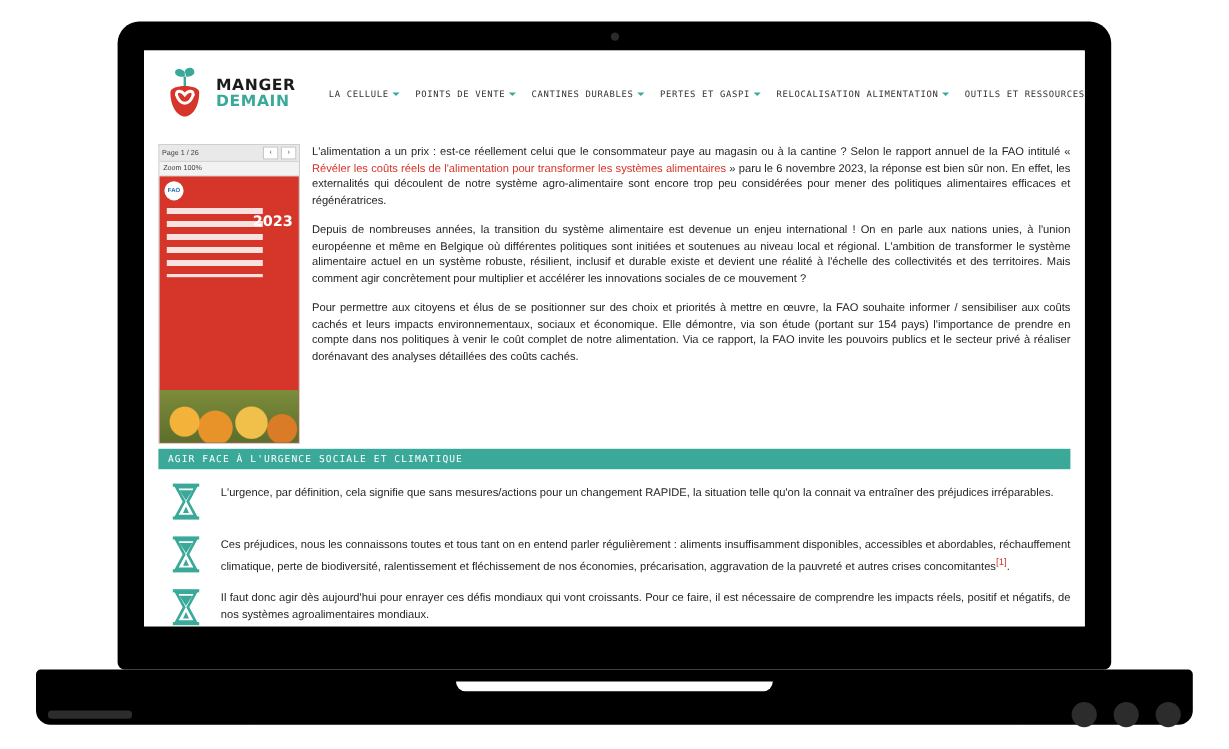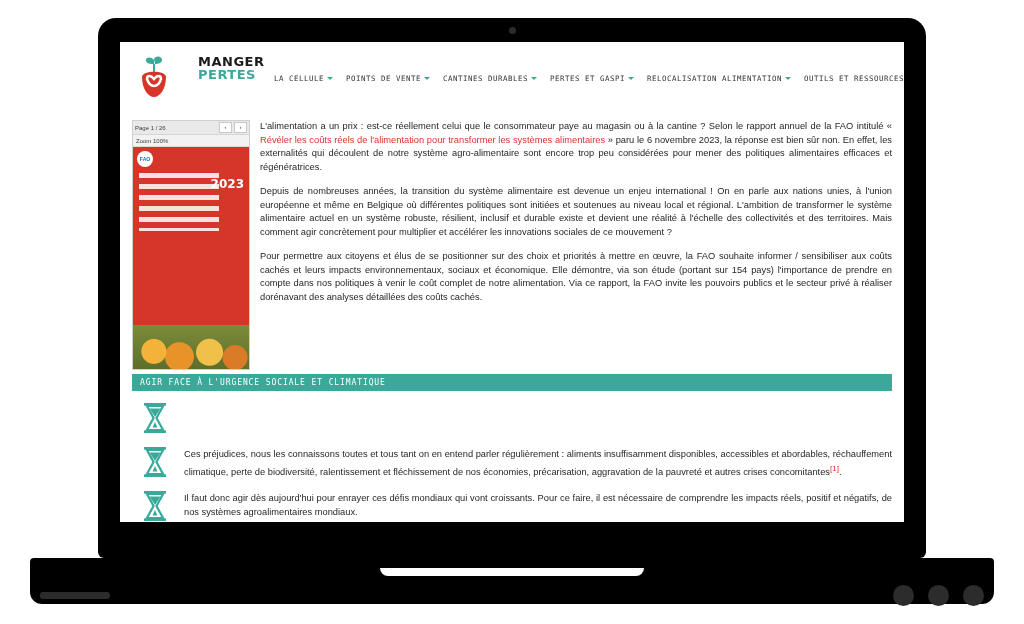--- a/index.html
+++ b/index.html
@@ -99,22 +99,22 @@
     height: 72px;
     background: #ffffff;
     display: flex;
     align-items: center;
     padding: 0 14px;
     box-sizing: border-box;
   }
 
   .logo {
     display: flex;
-    align-items: flex-start;
-    gap: 24px;
+    align-items: center;
+    gap: 6px;
     width: 122px;
     flex: 0 0 auto;
   }
   .logo-mark {
     width: 40px;
     height: 46px;
     position: relative;
   }
   .logo-text {
     font-family: "DejaVu Sans", sans-serif;
@@ -352,21 +352,21 @@
               <path d="M20 4 C22 0 28 1 28 5 C28 8 24 9 21 9 Z" fill="#3aa99a"></path>
               <path d="M20 5 C17 1 11 2 12 6 C13 9 17 9 20 9 Z" fill="#3aa99a"></path>
               <path d="M20 9 L20 17" stroke="#3aa99a" stroke-width="2"></path>
               <path d="M8 22 C8 15 32 15 32 22 C32 34 26 42 20 42 C14 42 8 34 8 22 Z" fill="#d6352a"></path>
               <path d="M13 24 C15 30 18 31 20 31 C22 31 25 30 27 24" stroke="#ffffff" stroke-width="2.4" fill="none" stroke-linecap="round"></path>
               <path d="M13 24 C13 20 17 20 20 24 C23 20 27 20 27 24" stroke="#ffffff" stroke-width="2.4" fill="none" stroke-linecap="round"></path>
             </svg>
           </div>
           <div class="logo-text">
             <div class="l1">MANGER</div>
-            <div class="l2">PERTES</div>
+            <div class="l2">DEMAIN</div>
           </div>
         </div>
 
         <div class="main-nav">
           <div class="nav-item">
             <span>LA CELLULE</span>
             <span class="caret"></span>
           </div>
           <div class="nav-item">
             <span>POINTS DE VENTE</span>
@@ -426,20 +426,21 @@
         <div class="point-row">
           <div class="hourglass">
             <svg width="34" height="34" viewBox="0 0 34 34">
               <rect x="6" y="2" width="22" height="2.6" fill="#3aa99a"></rect>
               <rect x="6" y="29.4" width="22" height="2.6" fill="#3aa99a"></rect>
               <path d="M9 5 L25 5 L18.5 17 L25 29 L9 29 L15.5 17 Z" fill="none" stroke="#3aa99a" stroke-width="2.2"></path>
               <path d="M11.5 7.5 L22.5 7.5 L17 16 Z" fill="#3aa99a"></path>
               <path d="M14.5 26.5 L19.5 26.5 L17 21 Z" fill="#3aa99a"></path>
             </svg>
           </div>
+          <div class="point-text">L'urgence, par définition, cela signifie que sans mesures/actions pour un changement RAPIDE, la situation telle qu'on la connait va entraîner des préjudices irréparables.</div>
         </div>
 
         <div class="point-row">
           <div class="hourglass">
             <svg width="34" height="34" viewBox="0 0 34 34">
               <rect x="6" y="2" width="22" height="2.6" fill="#3aa99a"></rect>
               <rect x="6" y="29.4" width="22" height="2.6" fill="#3aa99a"></rect>
               <path d="M9 5 L25 5 L18.5 17 L25 29 L9 29 L15.5 17 Z" fill="none" stroke="#3aa99a" stroke-width="2.2"></path>
               <path d="M11.5 7.5 L22.5 7.5 L17 16 Z" fill="#3aa99a"></path>
               <path d="M14.5 26.5 L19.5 26.5 L17 21 Z" fill="#3aa99a"></path>

